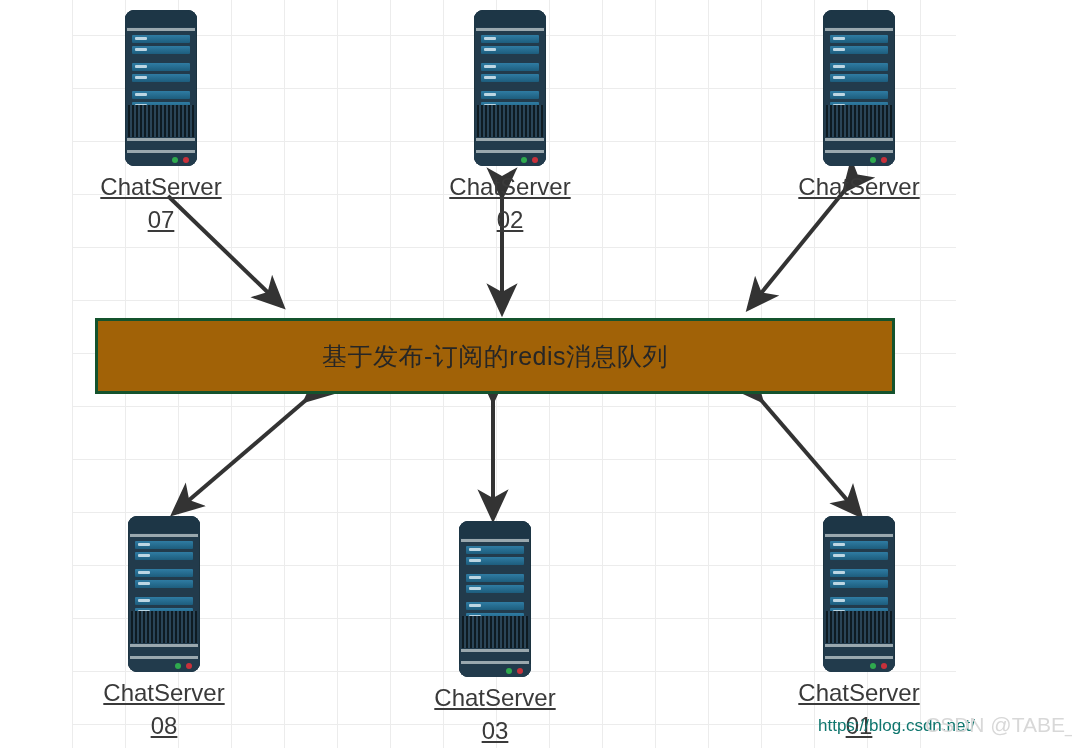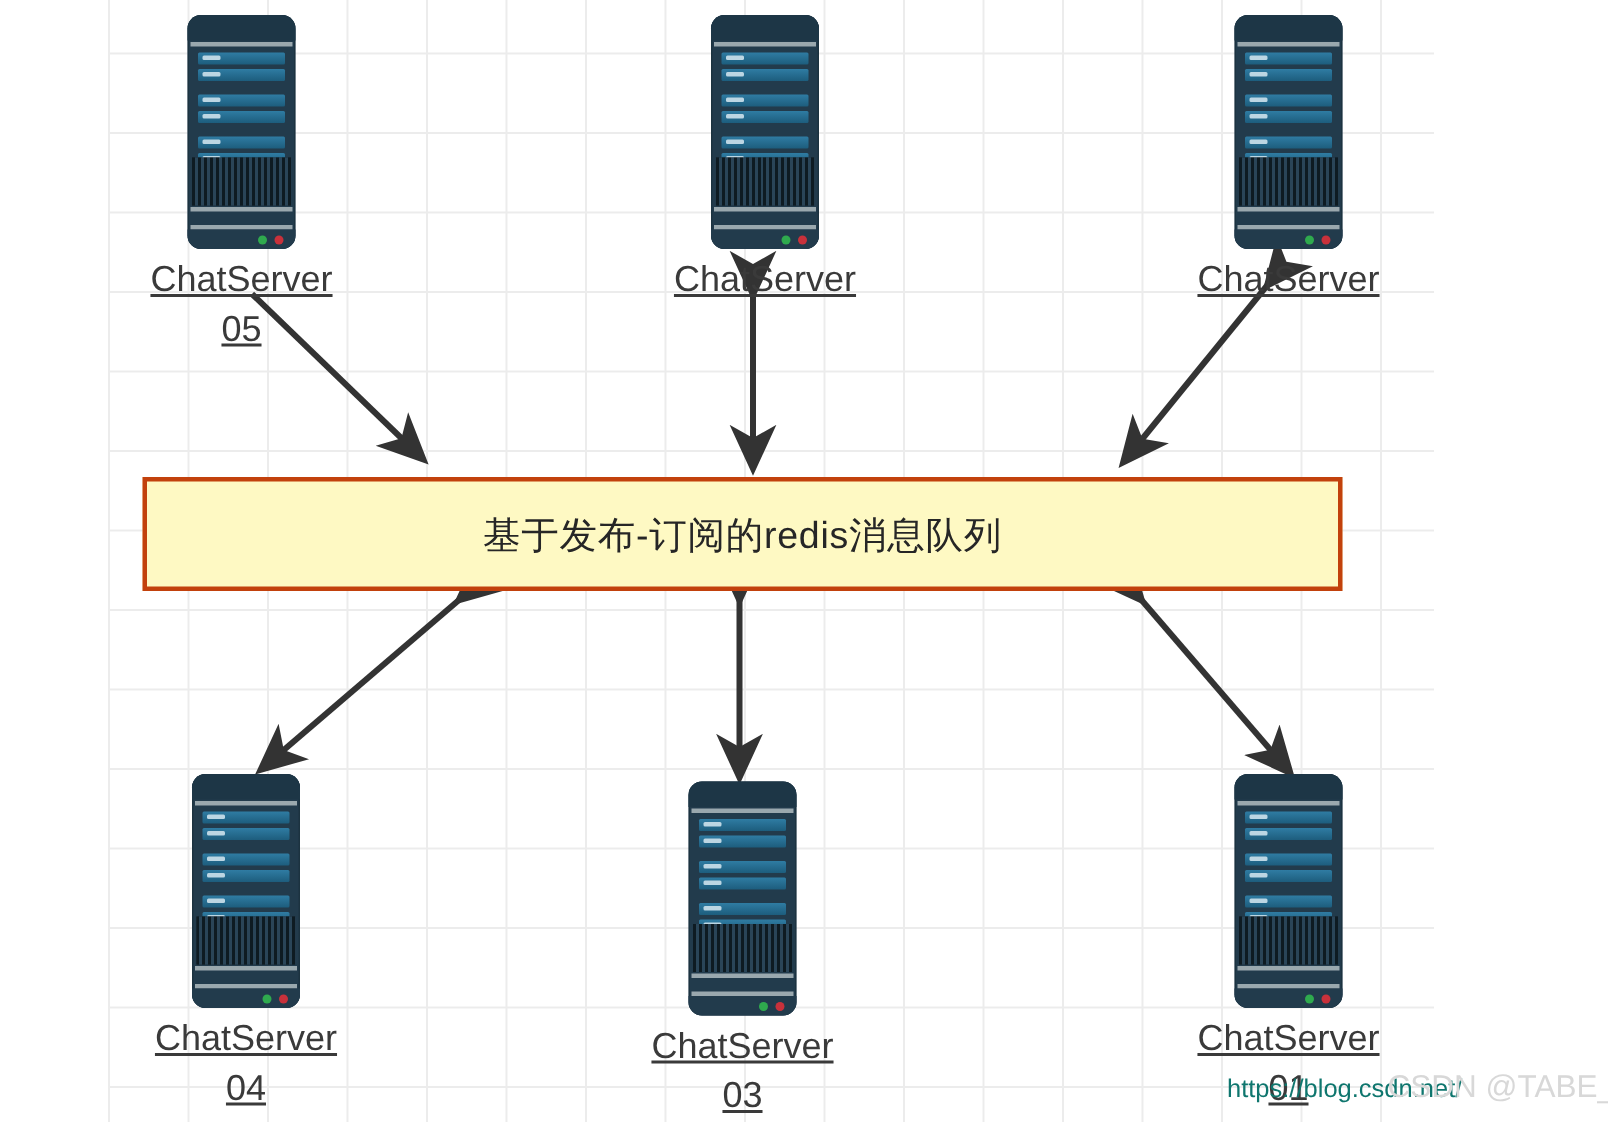--- a/index.html
+++ b/index.html
@@ -39,22 +39,22 @@
     height: 748px;
     pointer-events: none;
   }
   
   #queue-box {
     position: absolute;
     left: 95px;
     top: 318px;
     width: 800px;
     height: 76px;
-    background: #fef9c3;
-    border: 3px solid #c2410c;
+    background: #a16207;
+    border: 3px solid #14532d;
     box-sizing: border-box;
     display: flex;
     align-items: center;
     justify-content: center;
   }
   #queue-box .queue-label {
     font-size: 25px;
     color: #262626;
     letter-spacing: 0.5px;
     white-space: nowrap;
@@ -242,21 +242,21 @@
       </div>
       <div class="srv-vent"></div>
       <div class="srv-strip s2"></div>
       <div class="srv-strip s3"></div>
       <div class="srv-base"></div>
       <div class="led green"></div>
       <div class="led red"></div>
     </div>
     <div class="node-label">
       <span>ChatServer</span>
-      <span class="num">05</span>
+      <span class="num">07</span>
     </div>
   </div>
 
   <div class="node" style="left:430px; top:10px;">
     <div class="server-icon">
       <div class="srv-body"></div>
       <div class="srv-cap"></div>
       <div class="srv-strip s1"></div>
       <div class="srv-bay-area">
         <div class="bay"></div>
@@ -268,20 +268,21 @@
       </div>
       <div class="srv-vent"></div>
       <div class="srv-strip s2"></div>
       <div class="srv-strip s3"></div>
       <div class="srv-base"></div>
       <div class="led green"></div>
       <div class="led red"></div>
     </div>
     <div class="node-label">
       <span>ChatServer</span>
+      <span class="num">02</span>
     </div>
   </div>
 
   <div class="node" style="left:779px; top:10px;">
     <div class="server-icon">
       <div class="srv-body"></div>
       <div class="srv-cap"></div>
       <div class="srv-strip s1"></div>
       <div class="srv-bay-area">
         <div class="bay"></div>
@@ -318,21 +319,21 @@
       </div>
       <div class="srv-vent"></div>
       <div class="srv-strip s2"></div>
       <div class="srv-strip s3"></div>
       <div class="srv-base"></div>
       <div class="led green"></div>
       <div class="led red"></div>
     </div>
     <div class="node-label">
       <span>ChatServer</span>
-      <span class="num">04</span>
+      <span class="num">08</span>
     </div>
   </div>
 
   <div class="node" style="left:415px; top:521px;">
     <div class="server-icon">
       <div class="srv-body"></div>
       <div class="srv-cap"></div>
       <div class="srv-strip s1"></div>
       <div class="srv-bay-area">
         <div class="bay"></div>

